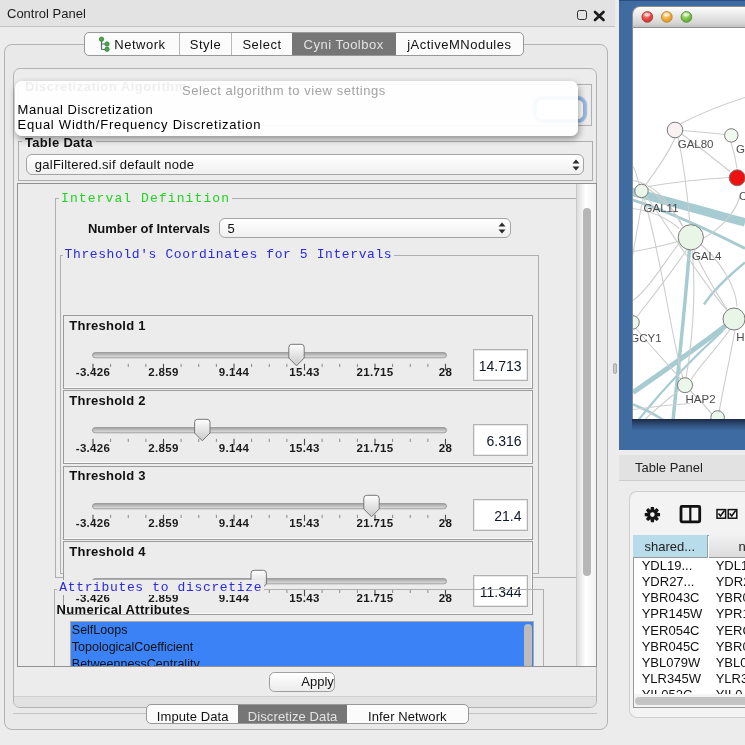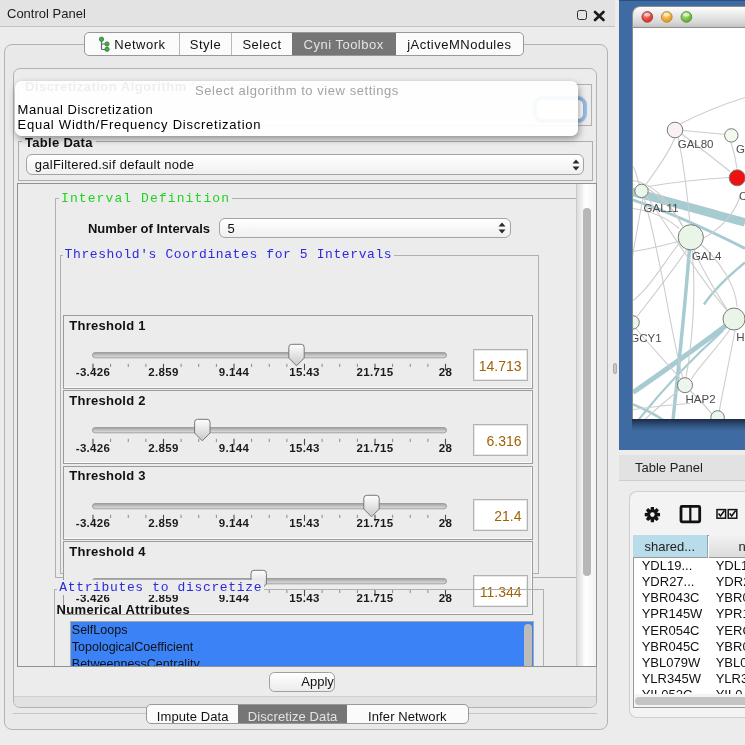--- a/index.html
+++ b/index.html
@@ -30,21 +30,21 @@
 #vsb { position:absolute; right:0px; top:0px; width:20px; height:482px; background:linear-gradient(90deg,#dcdcdc,#ffffff 45%,#f2f2f2); border-left:1px solid #c9c9c9; }
 #vsb .th { position:absolute; left:5.5px; top:24px; width:8.7px; height:368px; background:#b7b7b7; border-radius:4.4px; }
 
 .tborder { position:absolute; border:1px solid #b0b0b0; }
 .tb-label { position:absolute; background:#ececec; padding:0 2px; font-size:12.5px;font-family:Liberation Mono, monospace; }
 
 .trow { position:absolute; left:45px; width:469.5px; height:74px; background:#ececec; border:1px solid #9b9b9b; box-shadow:inset -1px -1px 0 #fbfbfb;margin-top:46px; }
 .tlabel { position:absolute; left:5.3px; top:1.7px; font-size:13px; font-weight:bold; color:#111; letter-spacing:0.25px; }
 .tl { position:absolute; font-size:11.5px; font-weight:bold; color:#1a1a1a; text-align:center; letter-spacing:0.3px; }
 .tfield { position:absolute; left:408.5px; top:32.5px; width:55px; height:32px; background:#fff; border:1px solid #b2b2b2; box-shadow:inset 0 0 0 1px #e8e8e8; }
-.tfield span { position:absolute; right:5px; top:8px; font-size:14px; color:#a16207; }
+.tfield span { position:absolute; right:5px; top:8px; font-size:14px; color:#0f172a; }
 
 #attrlist { position:absolute; left:52px; top:437px; width:464px; height:47px; background:#3b82f6; border:1px solid #a8a8a8; overflow:hidden; }
 #attrlist .it { position:absolute; left:0.8px; font-size:12.5px; color:#111; }
 #attrlist .sbt { position:absolute; left:452.5px; top:1.5px; width:8px; height:44px; background:#bcbcbc; border-radius:4px; }
 
 #apply { position:absolute; left:268.8px; top:671.7px; width:66.5px; height:20px; background:linear-gradient(#ffffff,#ebebeb); border:1px solid #9f9f9f; border-radius:5.5px; text-align:center; font-size:13px; line-height:18px; color:#111;padding-left:31px; }
 
 #bottabs { left:146px; top:703.7px; width:323px; height:20px; }
 #bline { position:absolute; left:13px; top:713px; width:584px; height:1px; background:#c5c5c5; }
 
@@ -59,21 +59,21 @@
 #tpbox { position:absolute; left:629px; top:491px; width:116px; height:227px; background:#f3f3f3; border:1px solid #cfcfcf; border-radius:8px 0 0 8px; border-right:none; }
 #ttable { position:absolute; left:633px; top:534.5px; width:112px; height:173px; background:#fff; border:1px solid #999; border-right:none; overflow:hidden; }
 .trw { position:absolute; left:0; width:200px; height:16.1px; font-size:13px; color:#111; }
 .trw .c1 { position:absolute; left:8.7px; }
 .trw .c2 { position:absolute; left:82.7px; }
 #hsb { position:absolute; left:635px; top:696.5px; width:110px; height:8.5px; background:#c4c4c4; border-radius:4px 0 0 4px; }
 
 #dag { position:absolute; left:18px; top:84px; width:574px; height:42px; border:1px solid #b0b0b0; }
 #hidcombo { position:absolute; left:536px; top:99px; width:48px; height:20.5px; background:#fff; border:1px solid #9ab0c8; border-radius:6px; box-shadow:0 0 1px 3px rgba(90,150,225,0.6); }
 #popup { position:absolute; left:15px; top:80.5px; width:562.5px; height:55.5px; background:rgba(255,255,255,0.93); border-radius:7px; box-shadow:1px 3px 7px rgba(0,0,0,0.4); }
-#popup .sel { position:absolute; left:180px; top:2.5px; font-size:13px; color:#a3a3a3; letter-spacing:0.55px; }
+#popup .sel { position:absolute; left:167px; top:2.5px; font-size:13px; color:#a3a3a3; letter-spacing:0.55px; }
 #popup .i1 { position:absolute; left:2.5px; top:21px; font-size:13px; font-weight:normal; color:#000; letter-spacing:0.55px; }
 #popup .i2 { position:absolute; left:2.5px; top:36.5px; font-size:13px; color:#000; letter-spacing:0.75px; }
 </style></head>
 <body>
 <div id="obox"></div>
 <div id="ibox">
     <div class="strip"></div>
   </div>
 <div id="tbar">
     <span class="t">Control Panel</span>

